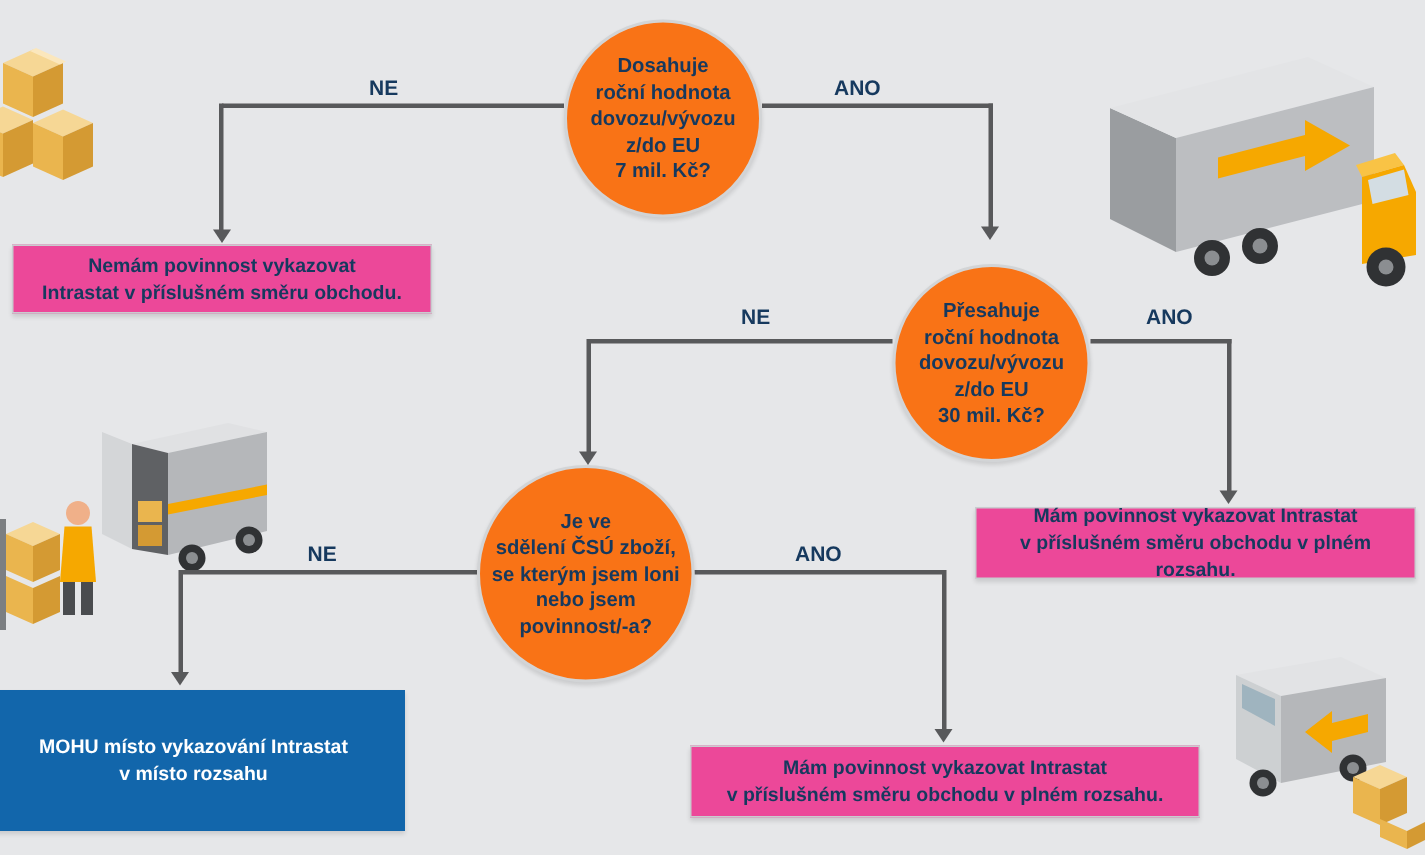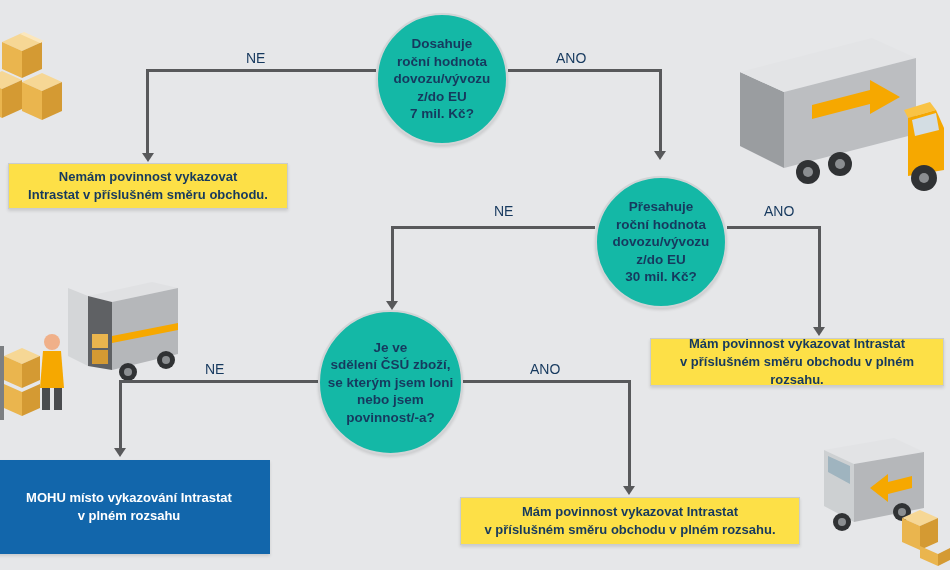--- a/index.html
+++ b/index.html
@@ -2,34 +2,34 @@
 <html><head>
 <meta charset="utf-8">
 <style>
   html,body{margin:0;padding:0;}
   .canvas{
     position:relative;width:950px;height:570px;overflow:hidden;
     background:#e6e7e9;
     font-family:"Liberation Sans", sans-serif;
   }
   .decision{
-    position:absolute;background:#14b8a6;border:2px solid #d2d4d6;border-radius:50%;
+    position:absolute;background:#f97316;border:2px solid #d2d4d6;border-radius:50%;
     display:flex;flex-direction:column;align-items:center;justify-content:center;
     text-align:center;color:#16395e;font-weight:bold;font-size:13.5px;line-height:1.3;
     box-shadow:0 2px 3px rgba(0,0,0,.12);box-sizing:border-box;
   }
   .fbox{
-    position:absolute;background:#fde047;border:1px solid #c9cccf;
+    position:absolute;background:#ec4899;border:1px solid #c9cccf;
     display:flex;flex-direction:column;align-items:center;justify-content:center;
     text-align:center;color:#16395e;font-weight:bold;font-size:13px;line-height:1.4;
     box-shadow:0 2px 3px rgba(0,0,0,.12);box-sizing:border-box;padding:4px 6px;
   }
   .fbox.blue{background:#1266ab;border:none;color:#fff;}
   .fbox.blue .small{font-size:11.5px;font-weight:bold;}
-  .edge-label{position:absolute;color:#16395e;font-weight:normal;font-size:14px;}
+  .edge-label{position:absolute;color:#16395e;font-weight:bold;font-size:14px;}
   .line{position:absolute;background:#58595b;}
   .arrowhead{
     position:absolute;width:0;height:0;
     border-left:6px solid transparent;border-right:6px solid transparent;
     border-top:9px solid #58595b;
   }
   .illus{position:absolute;}
 </style>
 </head>
 <body>
@@ -200,16 +200,16 @@
     <div>v příslušném směru obchodu v plném rozsahu.</div>
   </div>
 
   <div class="fbox" style="left:460px;top:497px;width:340px;height:48px;">
     <div>Mám povinnost vykazovat Intrastat</div>
     <div>v příslušném směru obchodu v plném rozsahu.</div>
   </div>
 
   <div class="fbox blue" style="left:-12px;top:460px;width:282px;height:94px;">
     <div>MOHU místo vykazování Intrastat</div>
-    <div>v plném rozsahu</div>
+    <div>v místo rozsahu</div>
   </div>
 
 </div>
 
 </body></html>

